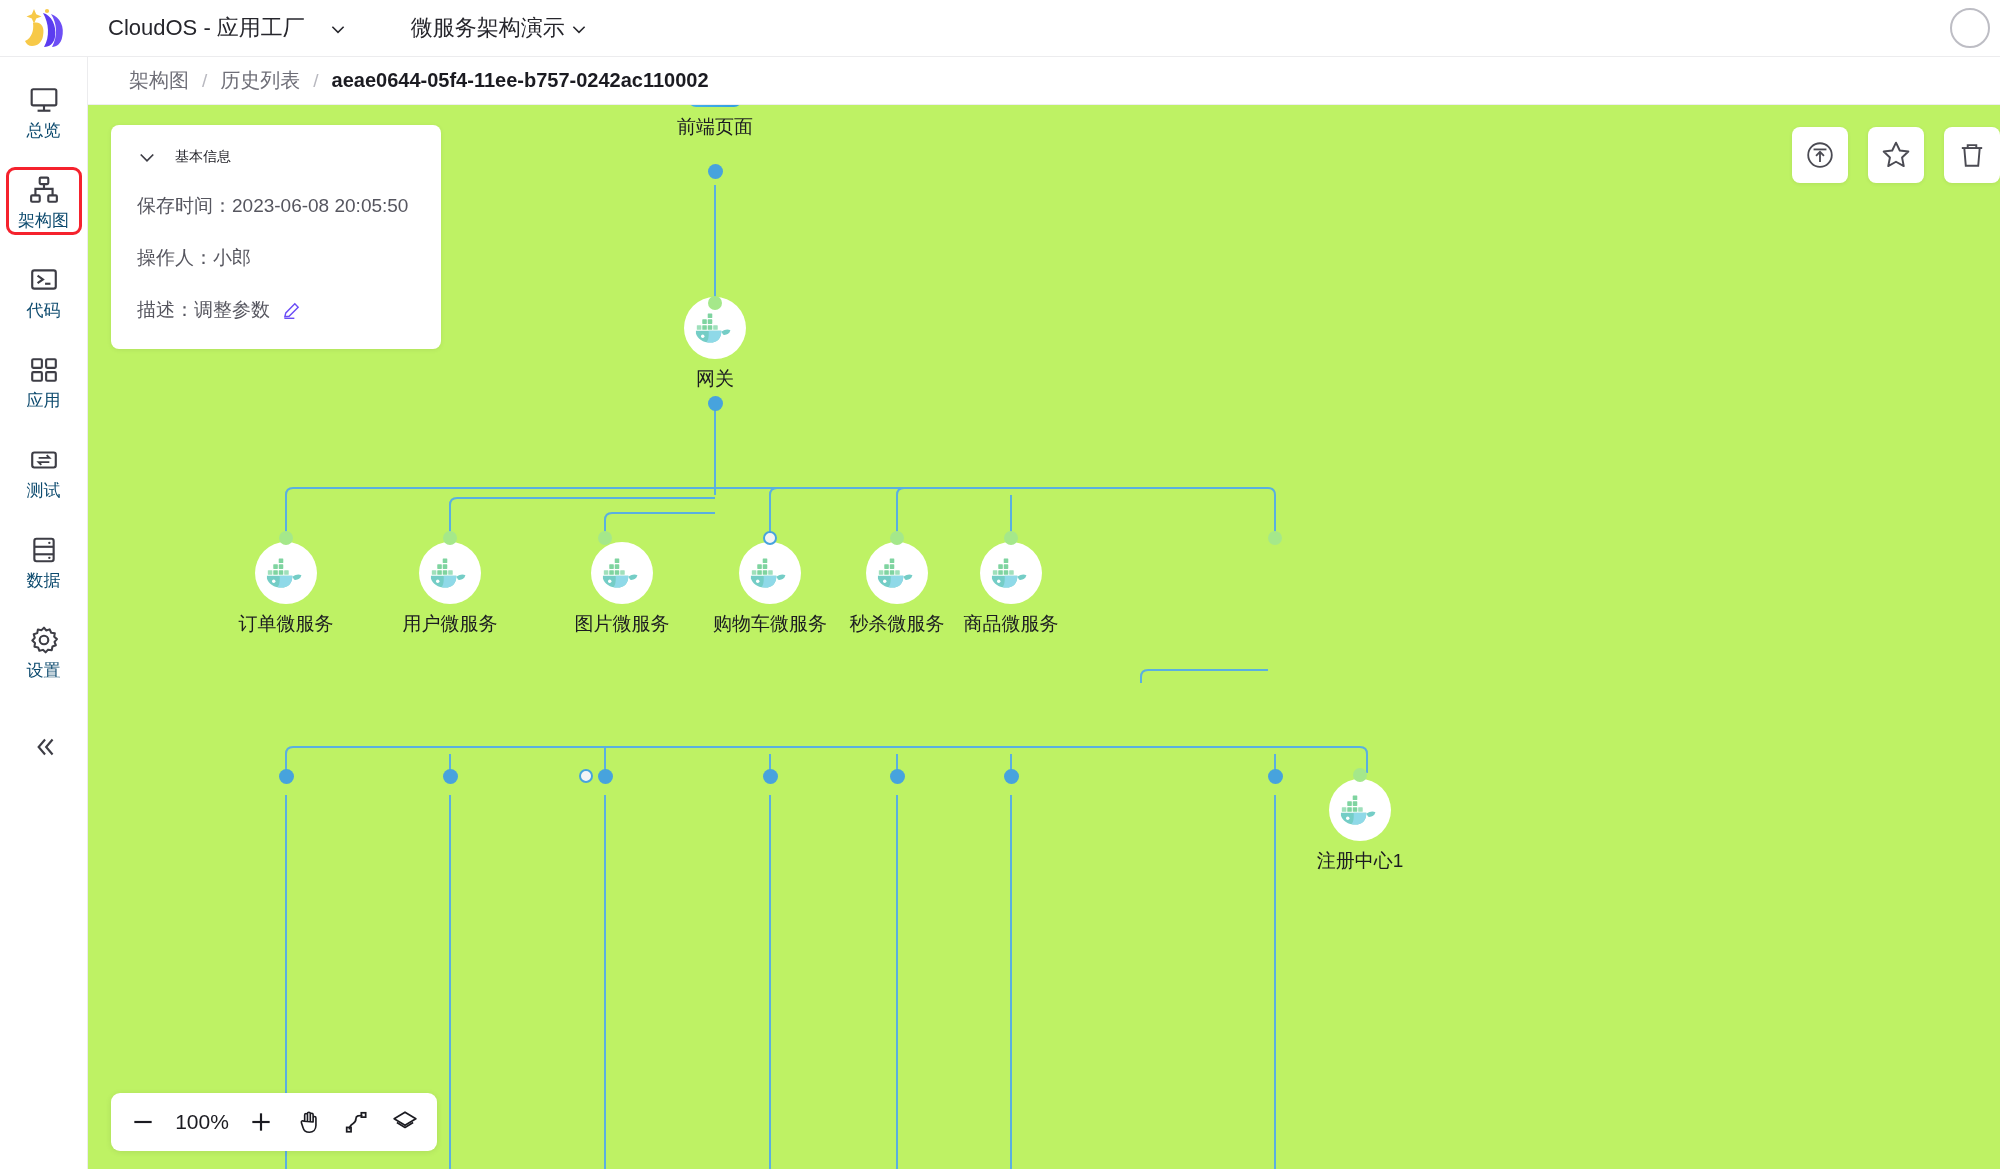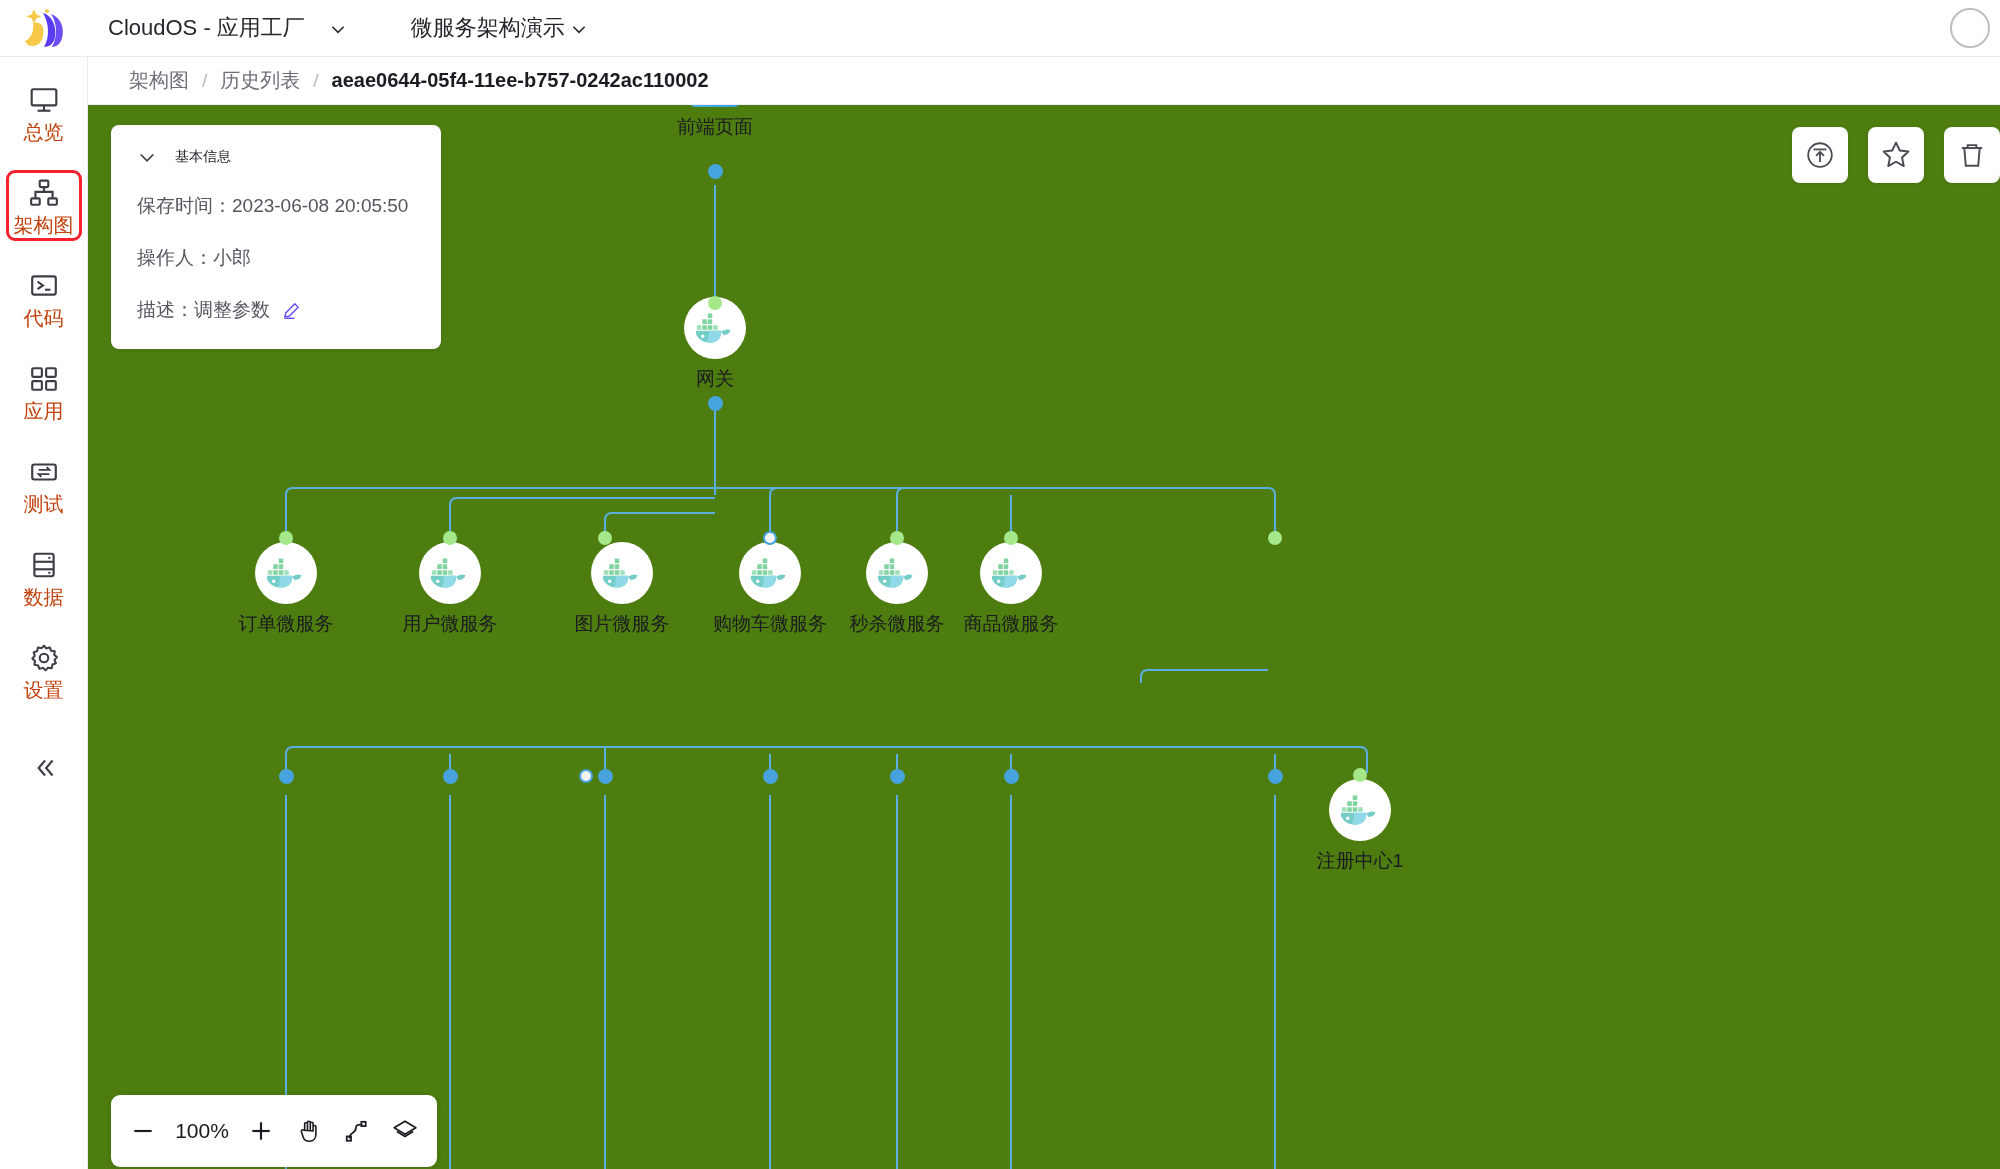--- a/index.html
+++ b/index.html
@@ -40,21 +40,21 @@
     background: #ffffff; border-right: 1px solid #ececee;
     display: flex; flex-direction: column; align-items: center;
     padding-top: 22px;
   }
   .nav-item {
     width: 72px; margin-bottom: 26px; padding: 6px 0 4px;
     display: flex; flex-direction: column; align-items: center; gap: 7px;
     cursor: pointer; border-radius: 6px; position: relative;
   }
   .nav-item .nav-ico { width: 30px; height: 30px; display: block; color: #3d3d45; }
-  .nav-item .nav-lbl { font-size: 20px; color: #c2410c; line-height: 1; }
+  .nav-item .nav-lbl { font-size: 17px; color: #0c4a6e; line-height: 1; }
   .nav-item.active { outline: 3px solid #f5222d; outline-offset: -1px; border-radius: 7px; }
   .nav-item.active::before {
     content: ""; position: absolute; left: -22px; top: -4px;
     width: 5px; height: 68px; background: #f5222d;
   }
   .collapse-btn {
     margin-top: 14px; width: 56px; height: 48px;
     display: flex; align-items: center; justify-content: center;
     cursor: pointer; color: #3d3d45;
   }
@@ -65,21 +65,21 @@
     background: #ffffff; display: flex; align-items: center;
     padding-left: 41px; border-bottom: 1px solid #eeeef0;
   }
   .crumb { font-size: 20px; color: #6f6f78; cursor: pointer; }
   .crumb.current { color: #1b1b21; font-weight: 700; cursor: default; }
   .crumb-sep { font-size: 19px; color: #b8b8bf; margin: 0 13px; }
 
   
   .canvas {
     position: absolute; left: 88px; top: 105px;
-    width: 1912px; height: 1064px; background: #4d7c0f; overflow: hidden;
+    width: 1912px; height: 1064px; background: #bef264; overflow: hidden;
   }
   .edges { position: absolute; left: 0; top: 0; width: 1912px; height: 1064px; }
 
   
   .info-card {
     position: absolute; left: 23px; top: 20px; width: 330px;
     background: #ffffff; border-radius: 8px; padding: 22px 0 26px;
     box-shadow: 0 1px 5px rgba(0,0,0,0.07);
   }
   .info-head {
@@ -112,21 +112,21 @@
     background: linear-gradient(135deg,#5bc8f5,#2f9ce0);
   }
   .node-label { margin-top: 7px; font-size: 19px; color: #1b1b21; white-space: nowrap; }
   .port { position: absolute; border-radius: 50%; }
   .port.green { width: 14px; height: 14px; background: #a5e88a; }
   .port.blue { width: 15px; height: 15px; background: #47a3dd; }
   .port.hollow { width: 14px; height: 14px; background: #f4f4f5; border: 2.5px solid #47a3dd; }
 
   
   .zoombar {
-    position: absolute; left: 23px; bottom: 2px; height: 72px;
+    position: absolute; left: 23px; bottom: 18px; height: 58px;
     background: #ffffff; border-radius: 9px; display: flex; align-items: center;
     padding: 0 10px; gap: 4px; box-shadow: 0 1px 6px rgba(0,0,0,0.09);
   }
   .zb-btn {
     width: 44px; height: 44px; display: flex; align-items: center; justify-content: center;
     cursor: pointer; color: #1b1b21; border-radius: 6px;
   }
   .zb-val { font-size: 21px; color: #1b1b21; padding: 0 6px; min-width: 66px; text-align: center; cursor: pointer; }
 </style>
 </head>

